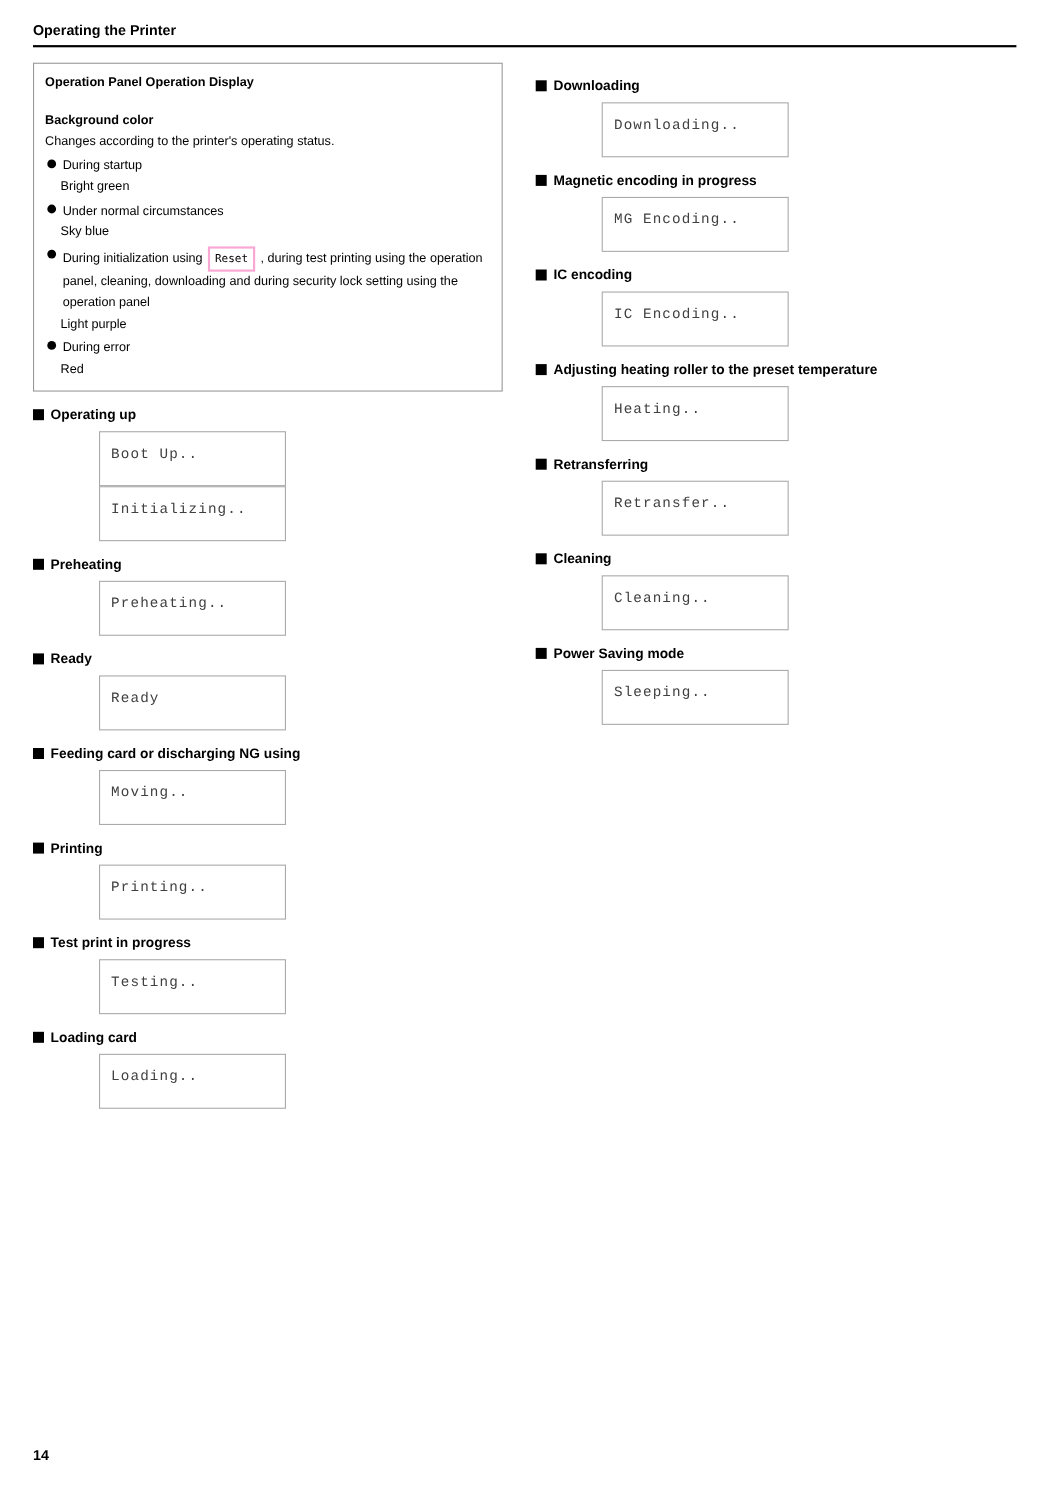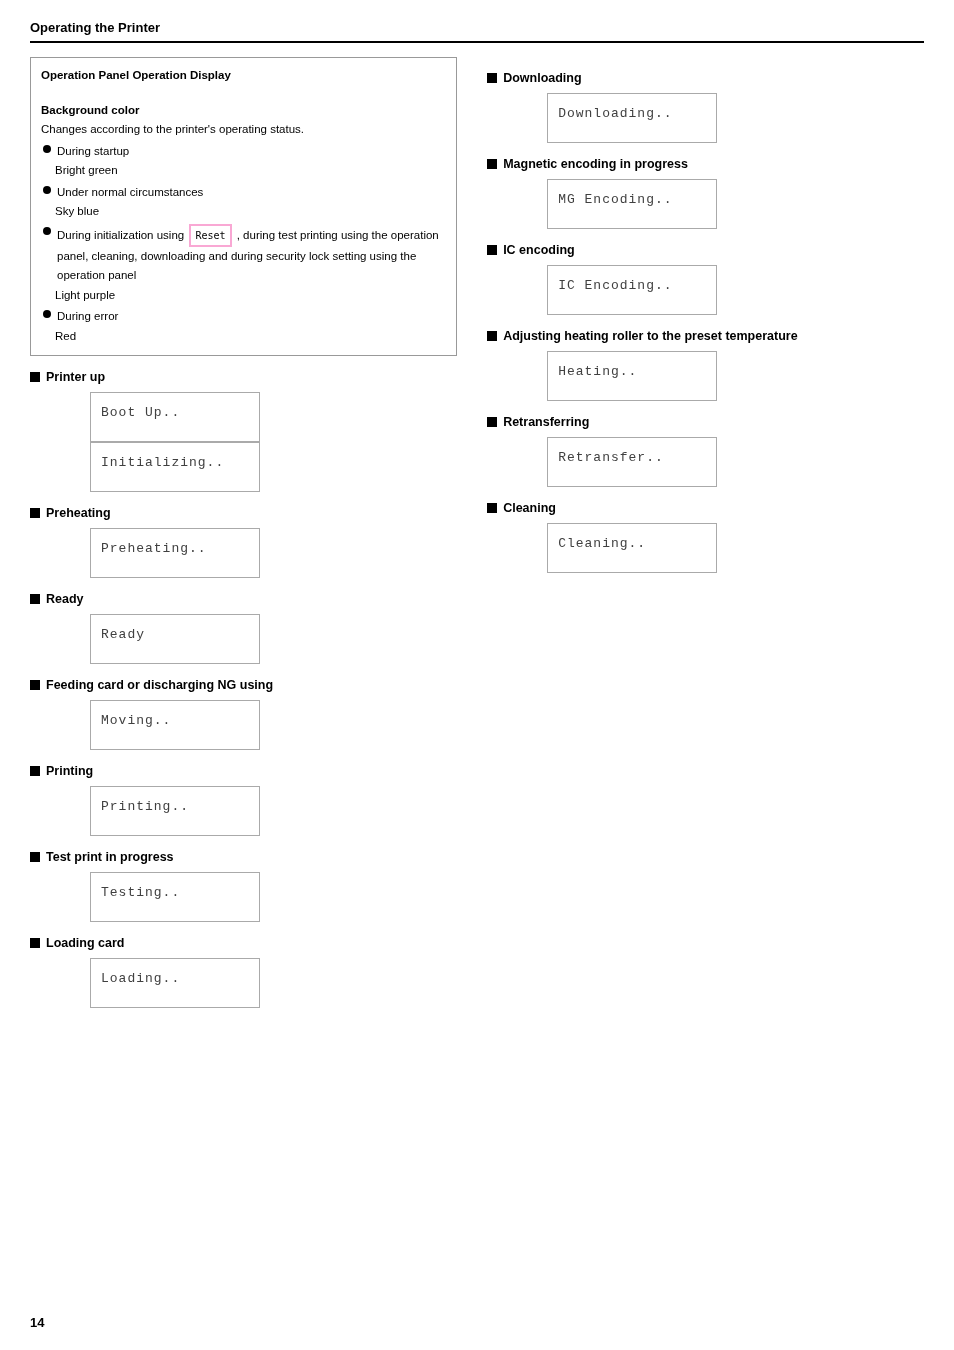--- a/index.html
+++ b/index.html
@@ -131,21 +131,21 @@
       <div class="bullet-item">
         <div class="bullet-dot"></div>
         <span>During error</span>
       </div>
       <div style="margin-left:14px;">Red</div>
     </div>
 
     <div>
       <div class="section-label">
         <div class="section-square"></div>
-        <span>Printer up</span>
+        <span>Operating up</span>
       </div>
       <div class="display-box">Boot Up..</div>
     </div>
 
     <div>
       <div class="display-box">Initializing..</div>
     </div>
 
     <div>
       <div class="section-label">
@@ -239,16 +239,23 @@
     </div>
 
     <div>
       <div class="section-label">
         <div class="section-square"></div>
         <span>Cleaning</span>
       </div>
       <div class="display-box">Cleaning..</div>
     </div>
 
+    <div>
+      <div class="section-label">
+        <div class="section-square"></div>
+        <span>Power Saving mode</span>
+      </div>
+      <div class="display-box">Sleeping..</div>
+    </div>
   </div>
 </div>
 
 <div class="page-number">14</div>
 
 </body></html>

